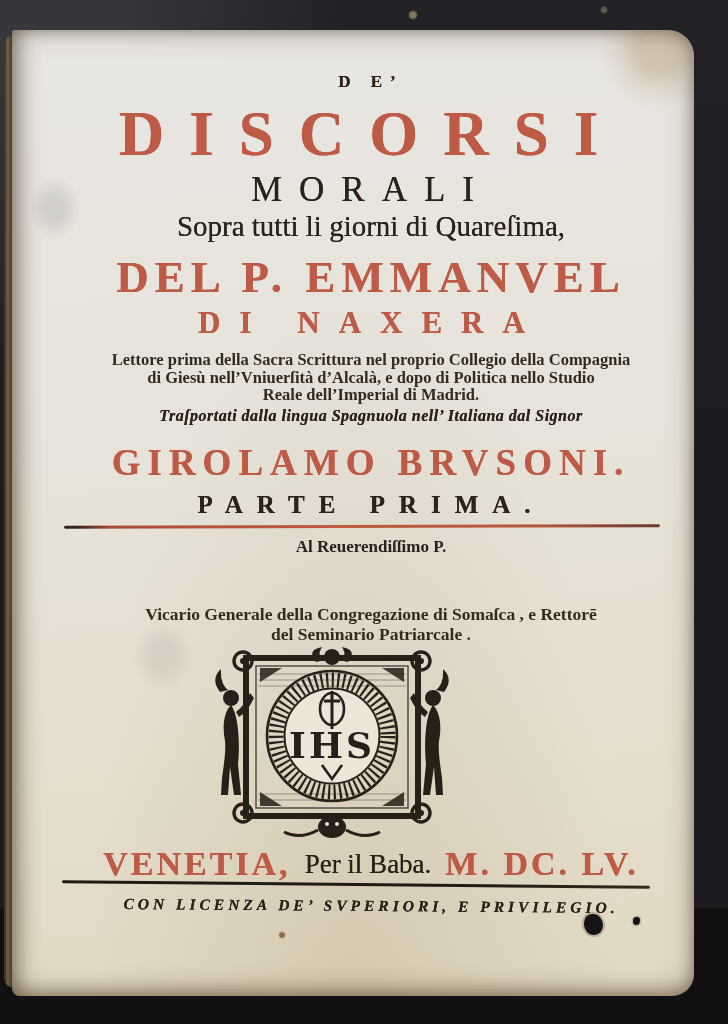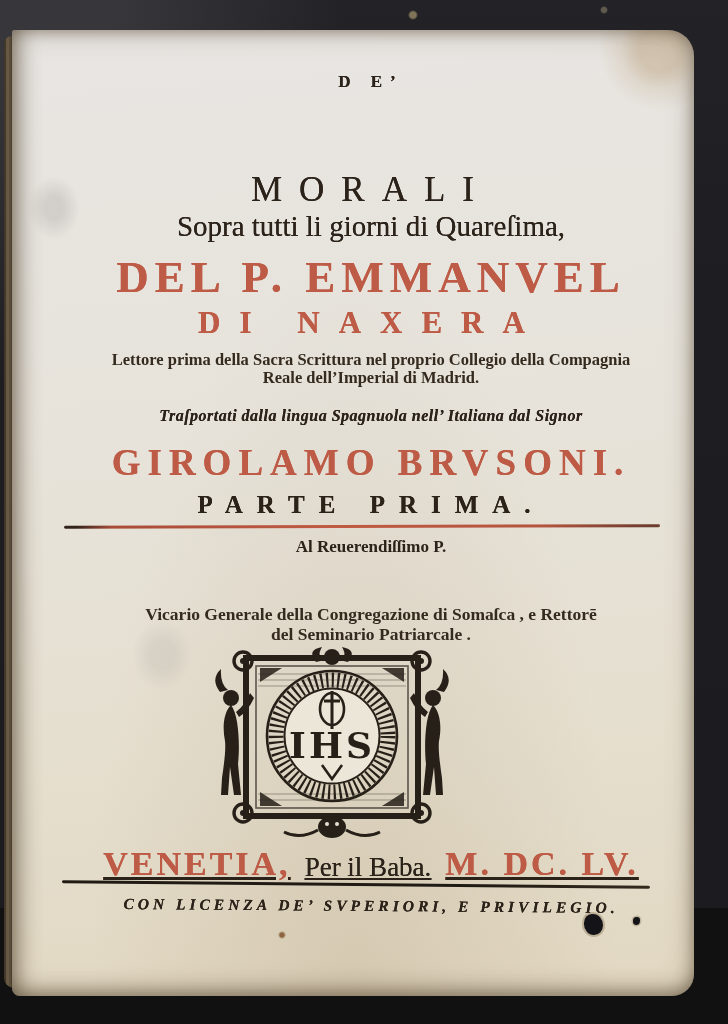--- a/index.html
+++ b/index.html
@@ -67,21 +67,21 @@
   .part         {top:492px; font-size:25px; font-weight:bold; letter-spacing:14px;}
   .rule-1{position:absolute;top:525px;left:50px;width:596px;height:3px;border-radius:2px;
     transform:rotate(-.15deg);
     background:linear-gradient(90deg,#33241b 0 2%, #a84c38 8%, #c05a42 45%, #b5543e 80%, #6d3d2f 98%);}
   .salutation   {top:538px; font-size:17px; font-weight:bold; text-shadow:none;}
   .dedicatee    {top:559px; font-size:40px; font-weight:bold; letter-spacing:9px;}
   .ded-titles   {top:605px; font-size:17.5px; line-height:19.5px; font-weight:bold; text-shadow:none; color:#342a1e;}
 
   .emblem{position:absolute;left:198px;top:646px;width:240px;height:198px;}
 
-  .imprint-row{top:846px;display:flex;justify-content:center;align-items:flex-end;gap:14px;text-decoration:underline;}
+  .imprint-row{top:846px;display:flex;justify-content:center;align-items:center;gap:14px;}
   .imprint-place,.imprint-year{font-size:34px;font-weight:bold;letter-spacing:3px;}
   .imprint-pub{font-size:27px;}
   .rule-2{position:absolute;top:883px;left:48px;width:588px;height:2.5px;border-radius:2px;
     transform:rotate(.55deg);
     background:linear-gradient(90deg,#1f1a14 0 70%, #35291d 100%);}
   .license{top:898px;font-size:15.5px;font-style:italic;font-weight:bold;letter-spacing:4px;
     transform:rotate(.45deg);}
 
   .hole{position:absolute;background:#141418;}
   .hole-1{left:572px;top:884px;width:19px;height:21px;border-radius:46% 60% 52% 58%;
@@ -97,31 +97,33 @@
 
   <div class="paper">
     <div class="hole hole-1"></div>
     <div class="hole hole-2"></div>
   </div>
 
   <div class="content">
 
     <div class="tline half-title black">D E’</div>
 
+    <div class="tline title-main red">DISCORSI</div>
 
     <div class="tline title-second black">MORALI</div>
 
     <div class="tline subtitle black">Sopra tutti li giorni di Quareſima,</div>
 
     <div class="tline author-1 red">DEL P. EMMANVEL</div>
 
     <div class="tline author-2 red">DI NAXERA</div>
 
     <div class="tline bio">
       <div>Lettore prima della Sacra Scrittura nel proprio Collegio della Compagnia</div>
+      <div>di Giesù nell’Vniuerſità d’Alcalà, e dopo di Politica nello Studio</div>
       <div>Reale dell’Imperial di Madrid.</div>
     </div>
 
     <div class="tline trans-note black">Traſportati dalla lingua Spagnuola nell’ Italiana dal Signor</div>
 
     <div class="tline translator red">GIROLAMO BRVSONI.</div>
 
     <div class="tline part black">PARTE PRIMA.</div>
 
     <div class="rule-1"></div>

